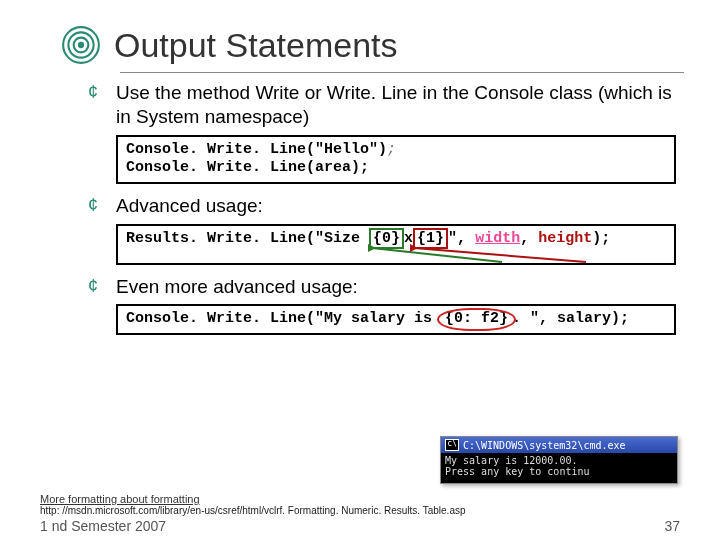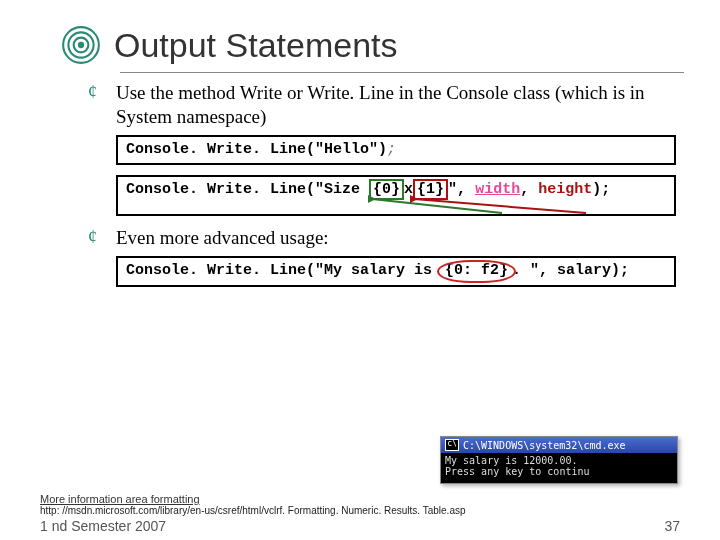--- a/index.html
+++ b/index.html
@@ -46,21 +46,20 @@
     list-style: none;
     margin: 0 0 0 28px;
     padding: 0;
   }
   ul.bullets > li {
     position: relative;
     padding-left: 28px;
     margin-bottom: 6px;
     font-size: 19px;
     line-height: 1.25;
-    font-family: Liberation Serif, serif;
   }
   ul.bullets > li::before {
     content: "¢";
     position: absolute;
     left: 0;
     top: 0;
     color: #2a8a73;
     font-size: 18px;
   }
   .codebox {
@@ -181,25 +180,29 @@
   <hr class="rule">
 
   <ul class="bullets">
     <li>Use the method Write or Write. Line in the Console class (which is in System namespace)</li>
   </ul>
 
   <div class="codebox">
     <div>
       <span class="plain">Console. Write. Line("Hello")</span><span class="gray">;</span>
     </div>
-  </div>
-
+    <div class="plain">Console. Write. Line(area);</div>
+  </div>
+
+  <ul class="bullets">
+    <li>Advanced usage:</li>
+  </ul>
 
   <div class="codebox" style="padding-bottom:14px;">
-    <span class="plain">Console. Write. Line(</span><span class="plain">"Size </span><span class="ph0">{0}</span><span class="plain">x</span><span class="ph1">{1}</span><span class="plain">"</span><span class="plain">, </span><span class="arg0">width</span><span class="plain">, </span><span class="arg1">height</span><span class="plain">);</span>
+    <span class="plain">Results. Write. Line(</span><span class="plain">"Size </span><span class="ph0">{0}</span><span class="plain">x</span><span class="ph1">{1}</span><span class="plain">"</span><span class="plain">, </span><span class="arg0">width</span><span class="plain">, </span><span class="arg1">height</span><span class="plain">);</span>
     <svg class="arrow" style="left:244px; top:18px;" width="160" height="24">
       <line x1="10" y1="4" x2="140" y2="18" stroke="#2a7a2a" stroke-width="2"></line>
       <polygon points="6,0 14,4 6,8" fill="#2a7a2a"></polygon>
     </svg>
     <svg class="arrow" style="left:286px; top:18px;" width="200" height="24">
       <line x1="10" y1="4" x2="182" y2="18" stroke="#a11" stroke-width="2"></line>
       <polygon points="6,0 14,4 6,8" fill="#a11"></polygon>
     </svg>
   </div>
 
@@ -216,21 +219,21 @@
   <div class="cmdwin">
     <div class="titlebar">
       <span class="cicon">c\</span>
       <span>C:\WINDOWS\system32\cmd.exe</span>
     </div>
     <div class="body">My salary is 12000.00.
 Press any key to continu</div>
   </div>
 
   <div class="footer">
-    <div class="moreinfo">More information area formatting</div>
+    <div class="moreinfo">More formatting about formatting</div>
     <div class="url">http: //msdn.microsoft.com/library/en-us/csref/html/vclrf. Formatting. Numeric. Results. Table.asp</div>
     <div class="row2">
       <span class="sem">1 nd Semester 2007</span>
       <span class="pg">37</span>
     </div>
   </div>
 
 </div>
 
 </body></html>

